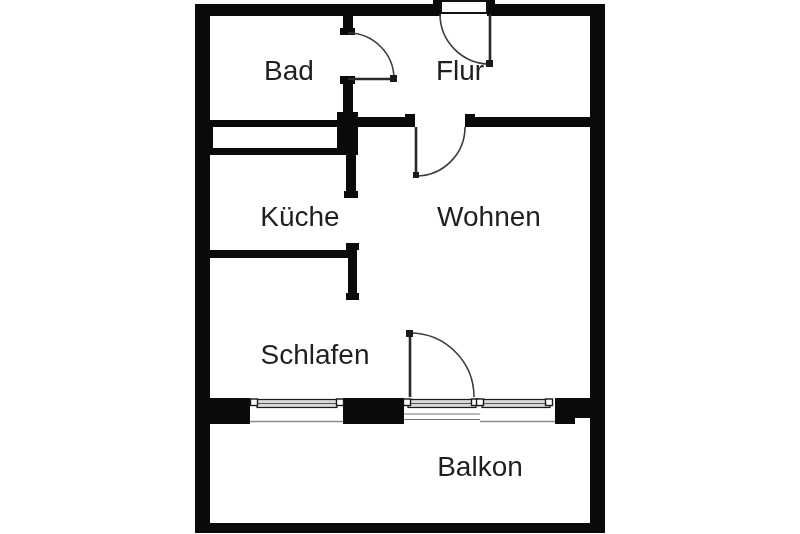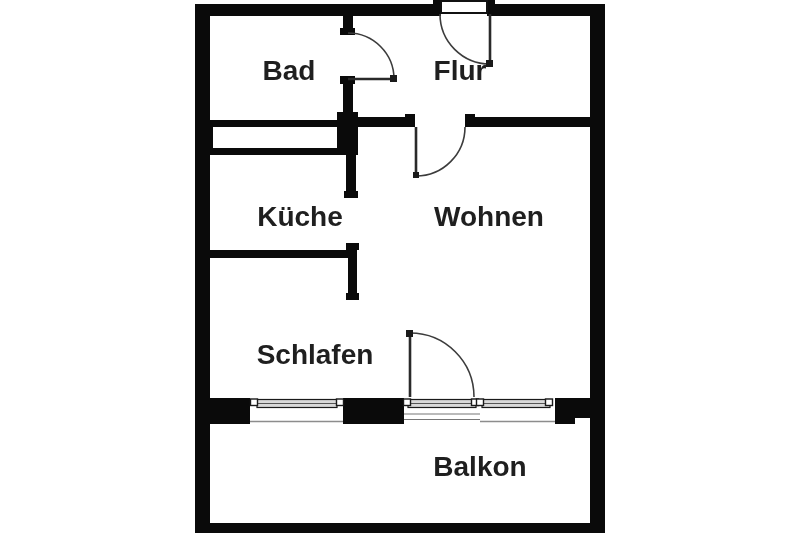--- a/index.html
+++ b/index.html
@@ -7,21 +7,20 @@
     padding: 0;
     background: #ffffff;
   }
   .canvas {
     position: relative;
     width: 656px;
     height: 534px;
     background: #ffffff;
     font-family: "Liberation Sans", sans-serif;
     overflow: hidden;
-    font-weight: bold;
   }
   svg { display: block; }
   .wall   { fill: #0a0a0a; stroke: none; }
   .door-arc  { fill: none; stroke: #3c3c3c; stroke-width: 1.6; }
   .door-leaf { fill: none; stroke: #2a2a2a; stroke-width: 2.6; }
   .nub    { fill: #1a1a1a; }
   .slab   { fill: #ffffff; stroke: #111111; stroke-width: 2; }
   .win-band    { fill: #d9d9d9; stroke: #1a1a1a; stroke-width: 1.2; }
   .win-mid     { fill: none; stroke: #555555; stroke-width: 1; }
   .win-bracket { fill: #ffffff; stroke: #1a1a1a; stroke-width: 1.4; }

